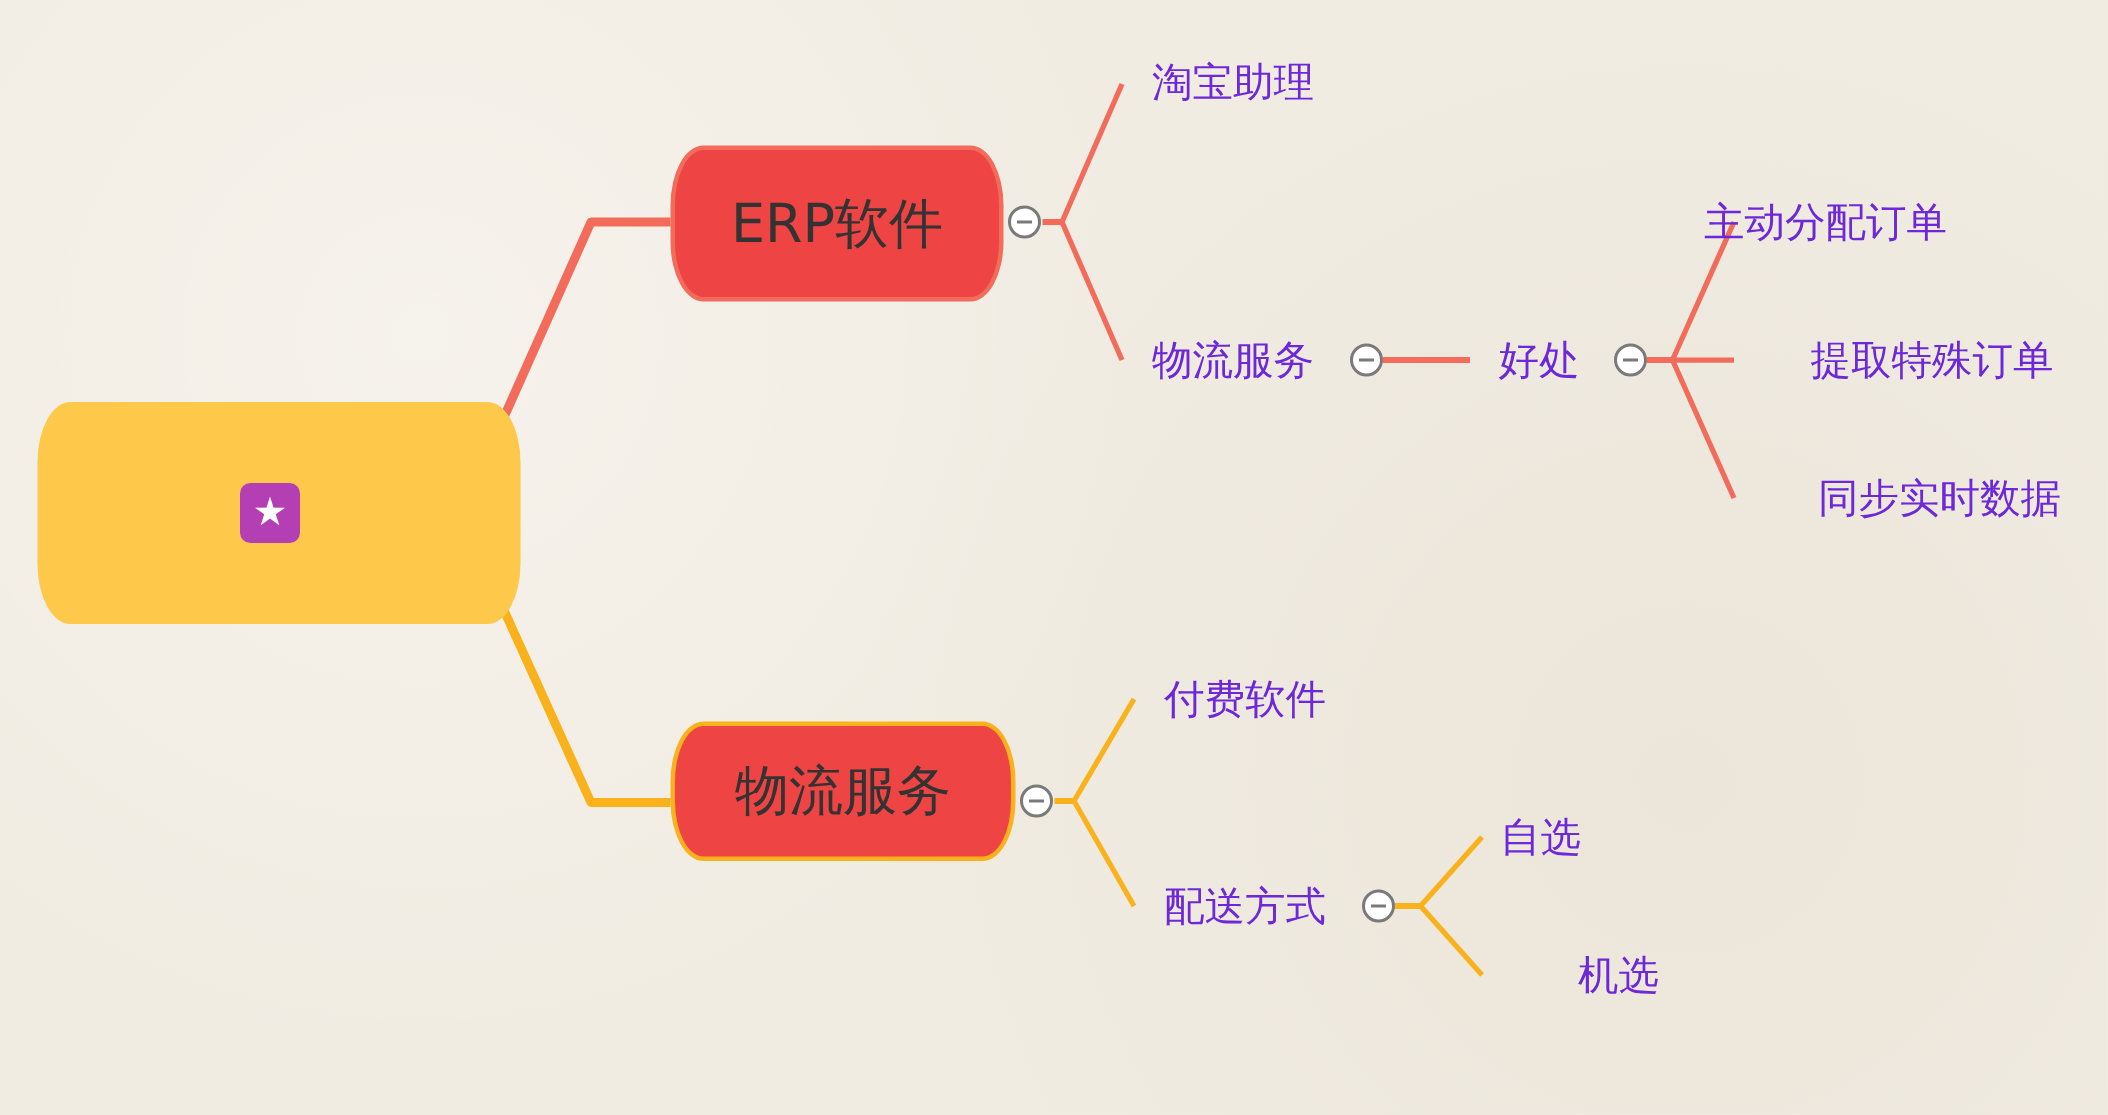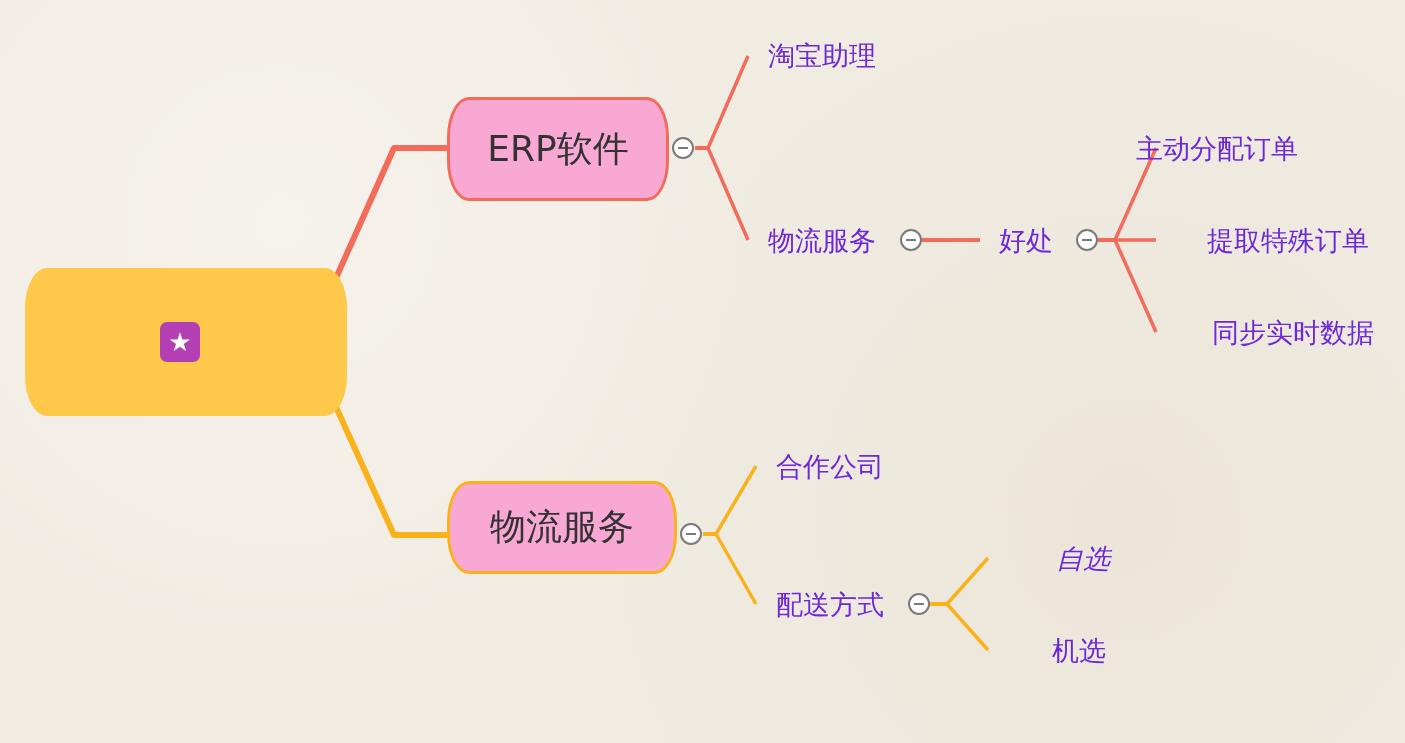--- a/index.html
+++ b/index.html
@@ -18,21 +18,21 @@
     left:25px; top:268px; width:322px; height:148px;
     background:#fec84a; border-radius:22px / 40px;
     font-size:44px; font-weight:bold; color:#333;
   }
   .root .badge {
     width:40px; height:40px; border-radius:7px; background:#b43fb5;
     display:inline-flex; align-items:center; justify-content:center;
     color:#fff; font-size:26px; margin-right:12px; line-height:1;
   }
   .main {
-    background:#f9a8d4; border-radius:22px / 40px; font-size:36px; color:#333;
+    background:#ef4444; border-radius:22px / 40px; font-size:36px; color:#333;
   }
   .main.erp { left:447px; top:97px; width:222px; height:104px; border:3px solid #f26b5b; }
   .main.logi { left:447px; top:481px; width:230px; height:93px; border:3px solid #f9b21c; }
   .leaf { position:absolute; font-size:27px; color:#6d28d9; white-space:nowrap; line-height:1; }
   .collapse {
     position:absolute; width:22px; height:22px; border-radius:50%;
     background:#fff; border:2px solid #7a7a7a; box-sizing:border-box;
   }
   .collapse::after {
     content:""; position:absolute; left:4px; right:4px; top:8px; height:2px; background:#7a7a7a;
@@ -81,18 +81,18 @@
 
 <div class="leaf" style="left:1136px; top:135px;">主动分配订单</div>
 <div class="leaf" style="left:1176px; top:227px;margin-left:31px;">提取特殊订单</div>
 <div class="leaf" style="left:1176px; top:319px;margin-left:36px;">同步实时数据</div>
 
 <div class="node main logi">
   <span>物流服务</span>
 </div>
 <div class="collapse" style="left:680px; top:523px;"></div>
 
-<div class="leaf" style="left:776px; top:453px;">合作公司</div>
+<div class="leaf" style="left:776px; top:453px;">付费软件</div>
 <div class="leaf" style="left:776px; top:591px;">配送方式</div>
 <div class="collapse" style="left:908px; top:593px;"></div>
 
-<div class="leaf" style="left:1056px; top:545px;font-style:italic;">自选</div>
+<div class="leaf" style="left:1000px; top:545px;">自选</div>
 <div class="leaf" style="left:1052px; top:637px;">机选</div>
 
 </body></html>

